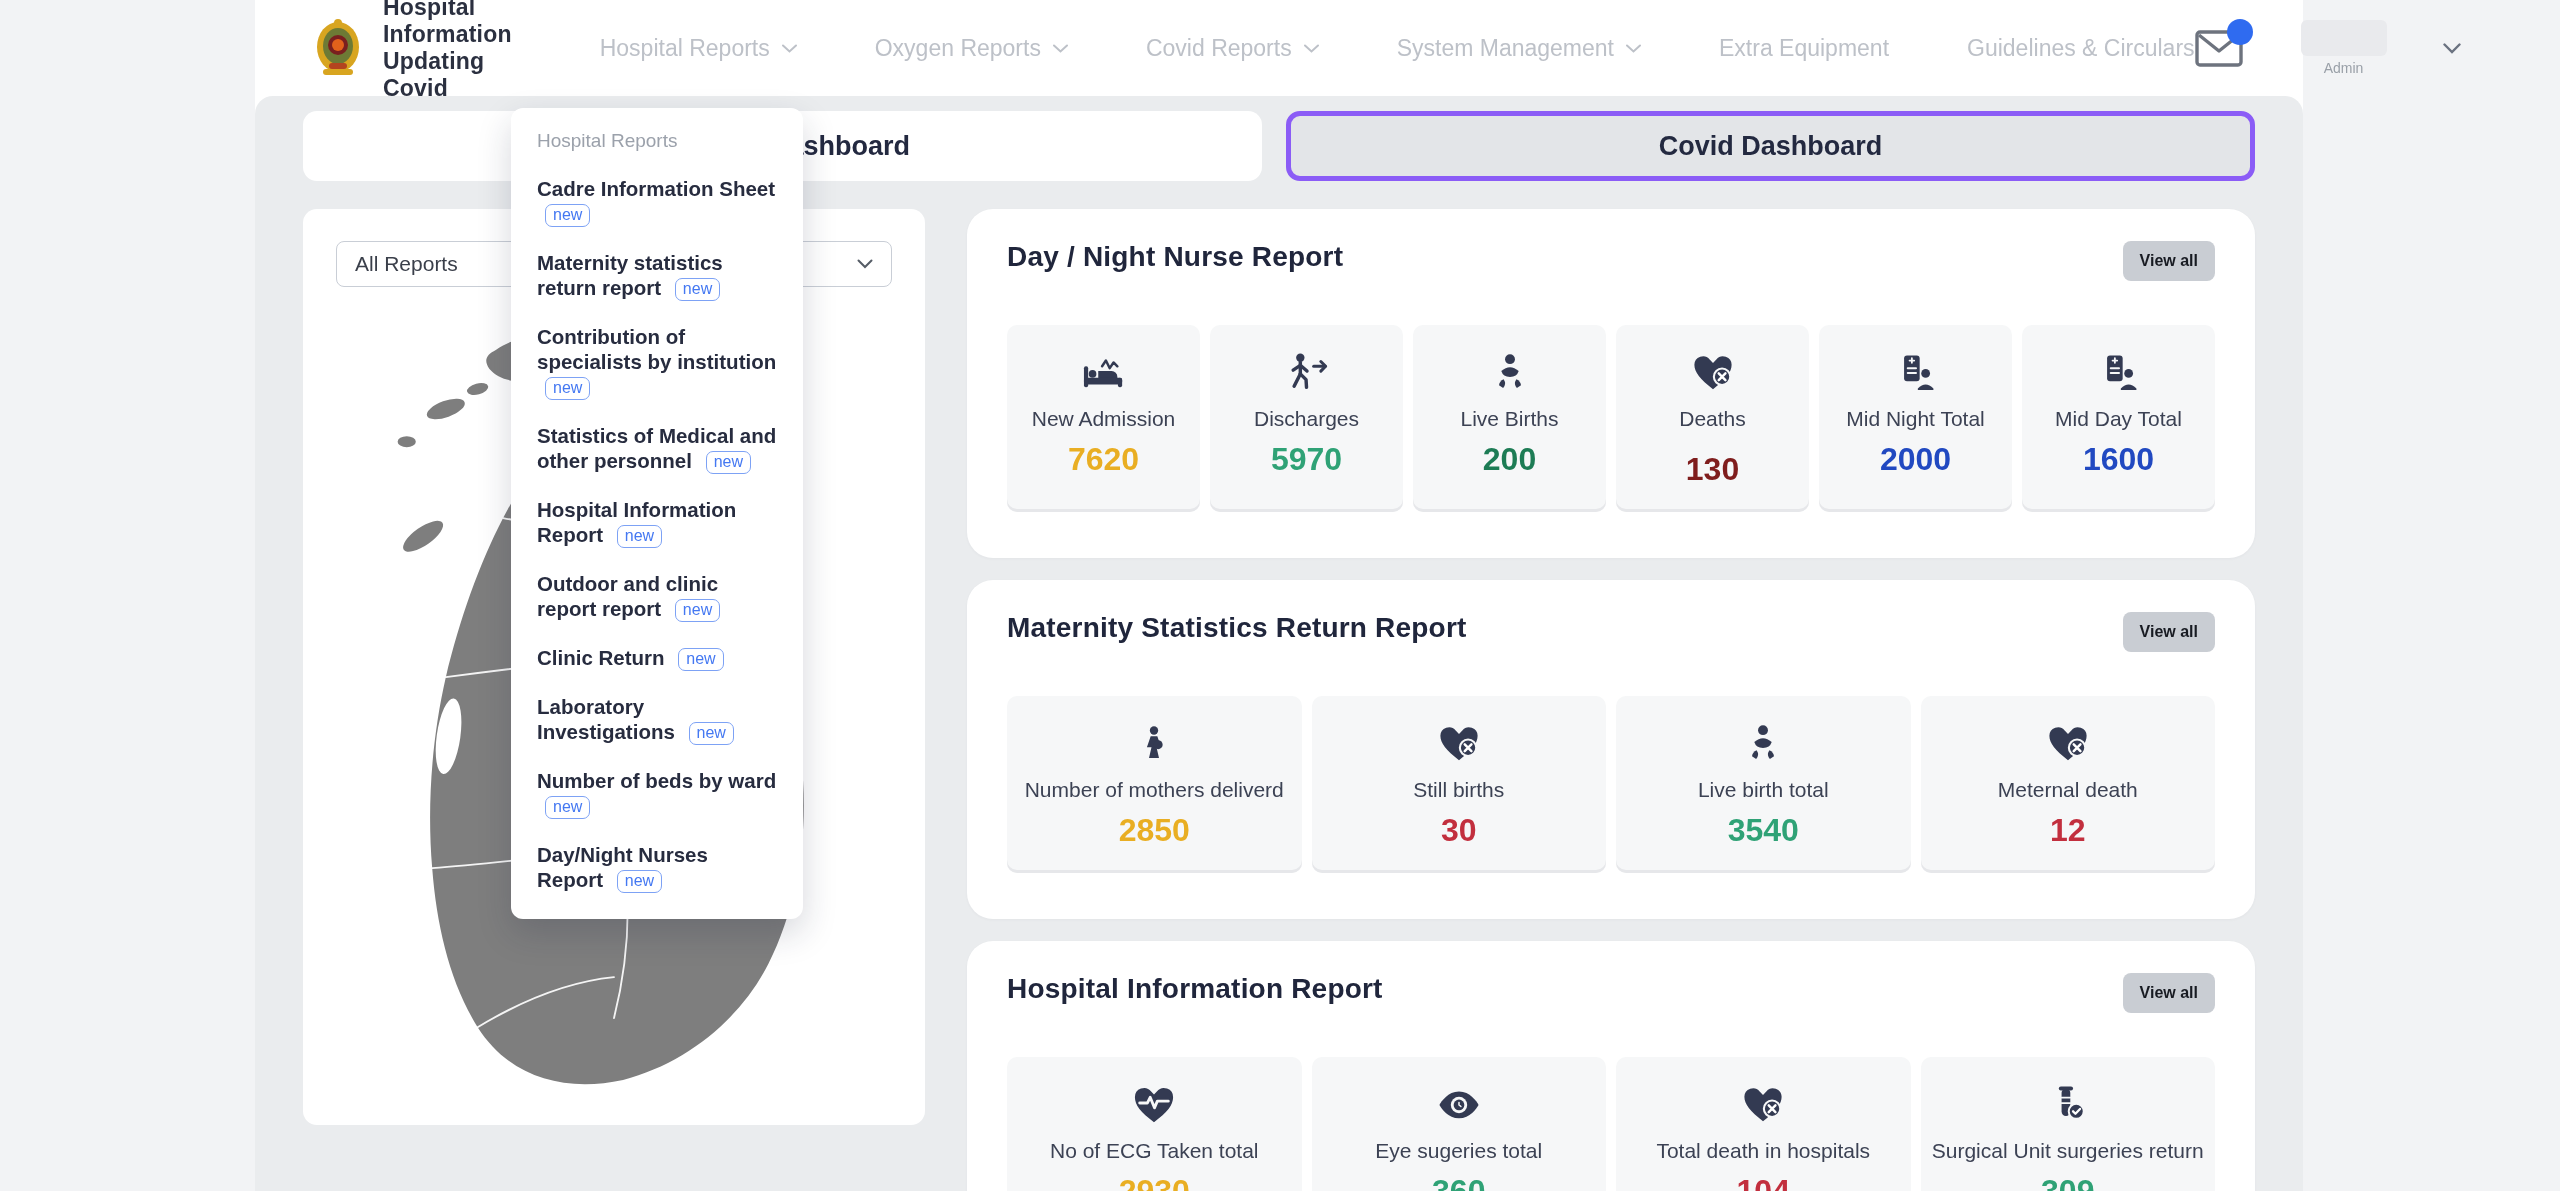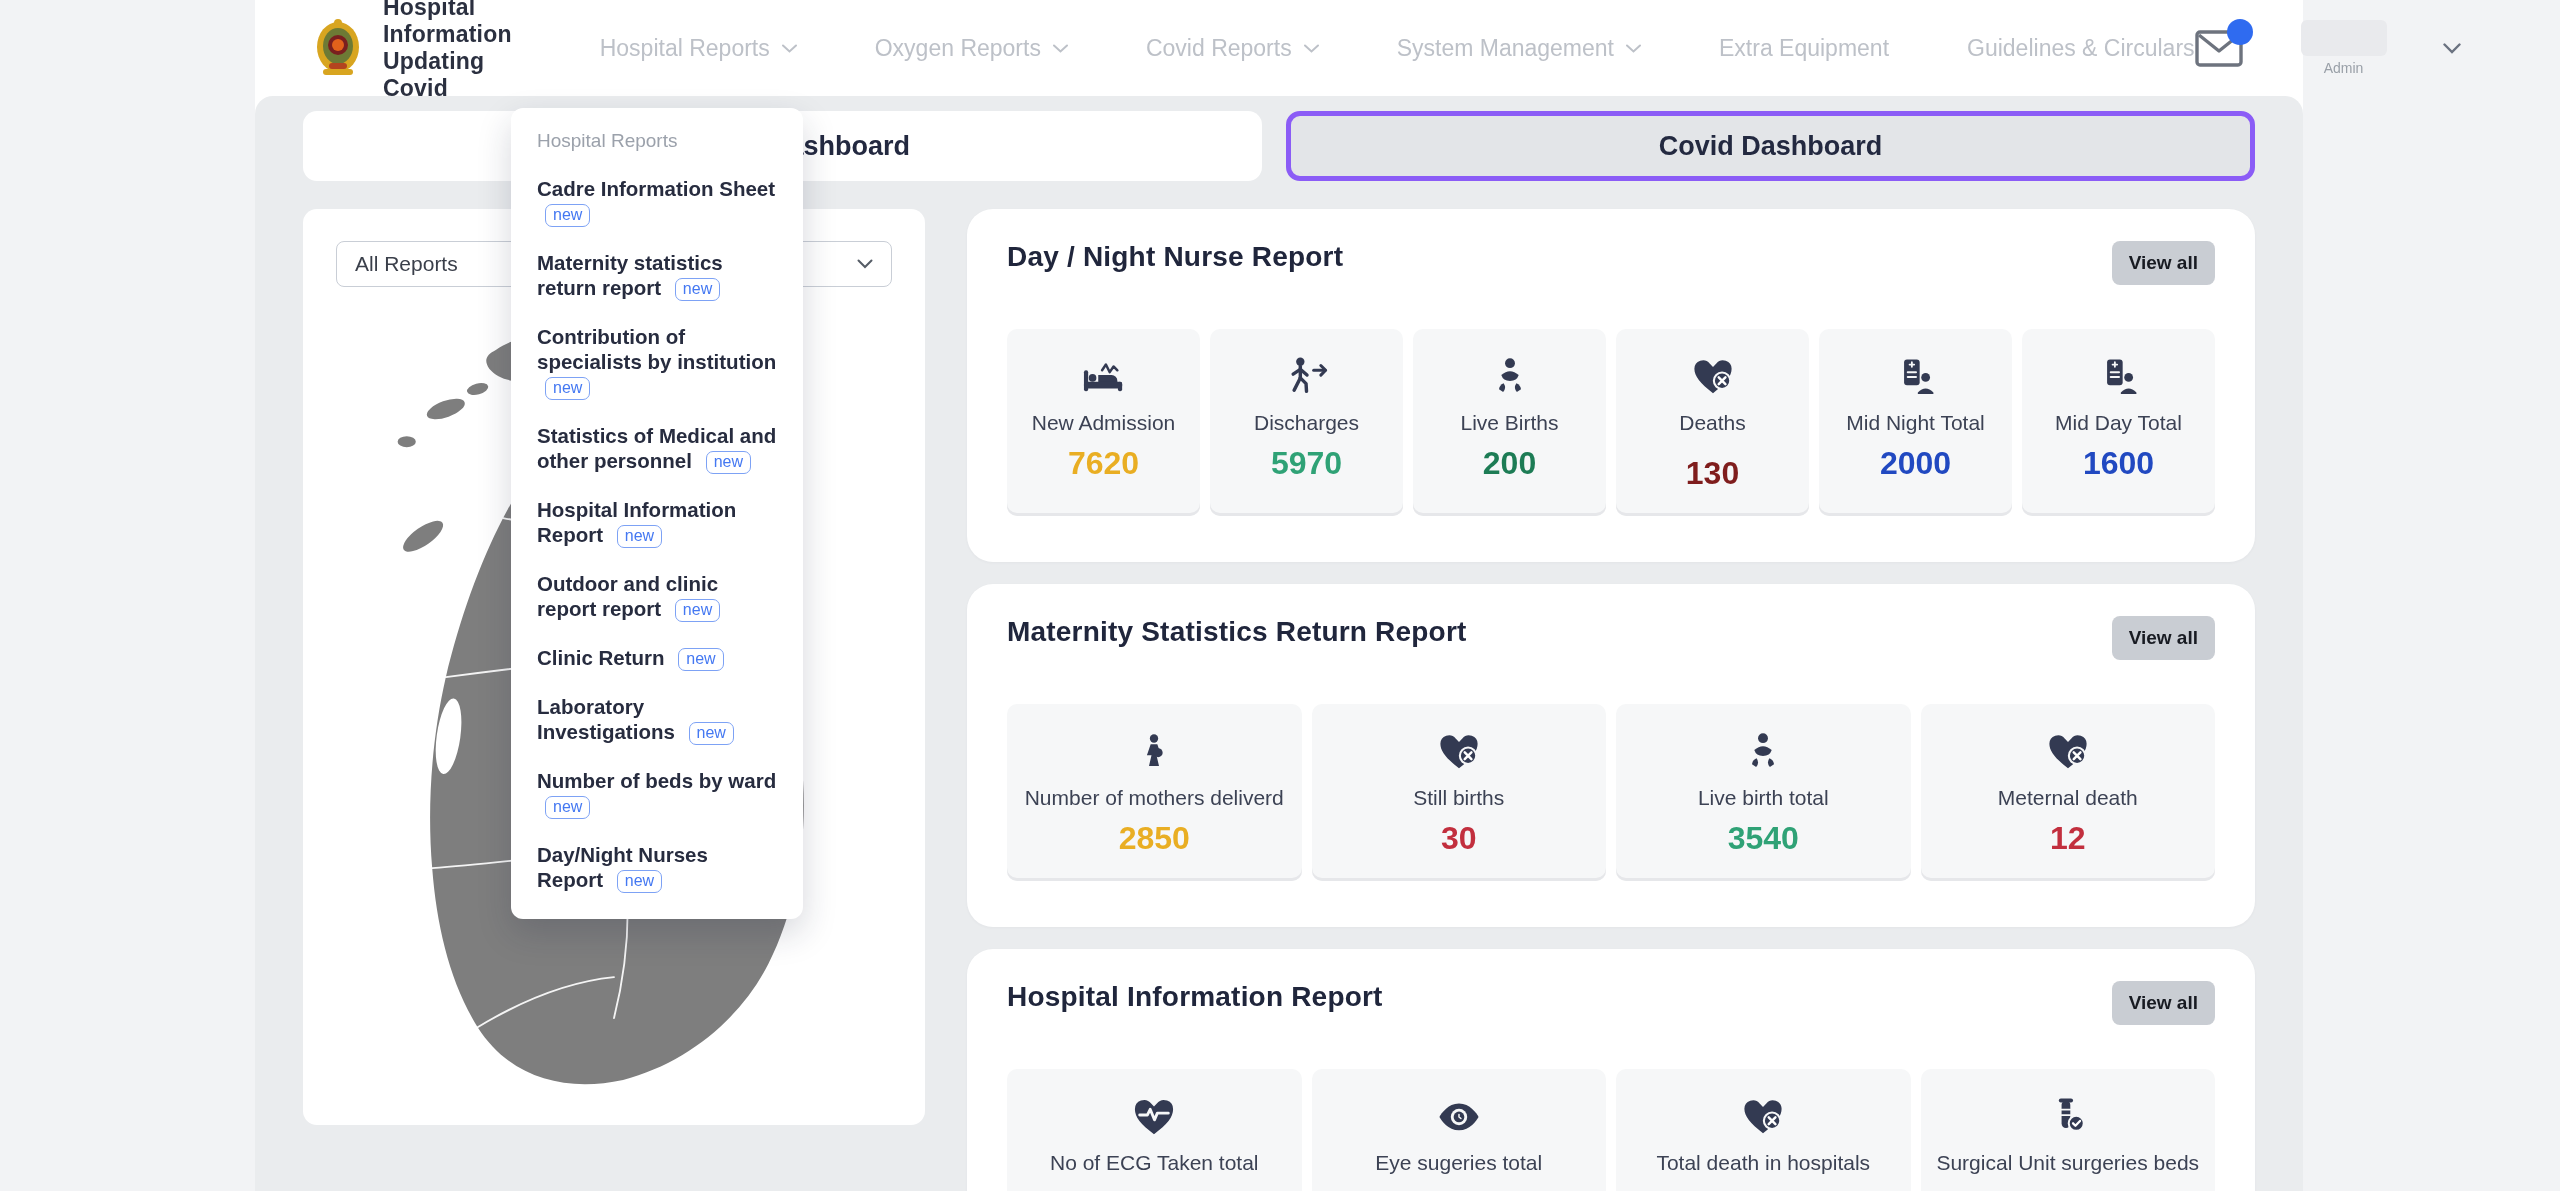--- a/index.html
+++ b/index.html
@@ -37,21 +37,21 @@
   .select-box { height:46px; border:1px solid #c9ced6; border-radius:8px; background:#fff;
                 display:flex; align-items:center; justify-content:space-between; padding:0 18px; cursor:pointer; }
   .select-box span { font-size:21px; color:#3a3f4a; }
   .map-wrap { margin-top:22px; }
 
   
   .cards-col { flex:1; display:flex; flex-direction:column; gap:22px; }
   .card { background:#fff; border-radius:26px; padding:32px 40px 46px 40px; box-shadow:0 1px 3px rgba(40,50,70,.04); }
   .card-head { display:flex; align-items:flex-start; justify-content:space-between; }
   .card-title { font-size:28px; font-weight:700; color:#20263c; letter-spacing:.2px; }
-  .view-all { background:#c9cdd3; border:none; border-radius:8px; padding:11px 17px; font-size:19px;
+  .view-all { background:#c9cdd3; border:none; border-radius:8px; padding:11px 17px; font-size:16px;
               font-weight:600; color:#181b22; cursor:pointer; font-family:inherit; }
   .tiles { display:flex; gap:10px; margin-top:44px; }
   .tile { flex:1; background:#f6f7f8; border-radius:10px; padding:25px 8px 24px 8px; text-align:center;
           box-shadow:inset 0 -3px 0 #e6e7ea; }
   .tile .ico { height:44px; display:flex; align-items:center; justify-content:center; }
   .t-label { margin-top:13px; font-size:21px; color:#3c4254; }
   .t-value { margin-top:10px; font-size:32px; font-weight:700; }
 
   
   .dropdown { position:absolute; left:256px; top:108px; width:292px; background:#fff; border-radius:12px;
@@ -384,21 +384,21 @@
             <div class="tile">
               <div class="ico">
                 <svg width="44" height="42" viewBox="0 0 48 44" fill="#333a52">
                   <rect x="17" y="5" width="9.5" height="30" rx="4.7"></rect>
                   <rect x="14" y="3" width="15.5" height="4.4" rx="2.2"></rect>
                   <path d="M17 15 h9.5 M17 21 h9.5" stroke="#f6f7f8" stroke-width="2" stroke-linecap="round"></path>
                   <circle cx="33" cy="30" r="8.2" stroke="#f6f7f8" stroke-width="2.2"></circle>
                   <path d="M29.5 30 l2.6 2.6 5 -5.2" stroke="#ffffff" stroke-width="2.5" fill="none" stroke-linecap="round" stroke-linejoin="round"></path>
                 </svg>
               </div>
-              <div class="t-label">Surgical Unit surgeries beds</div>
+              <div class="t-label">Surgical Unit surgeries return</div>
               <div class="t-value" style="color: rgb(47, 162, 118);">309</div>
             </div>
           </div>
         </div>
 
       </div>
     </div>
   </div>
 
   <div class="dropdown">

